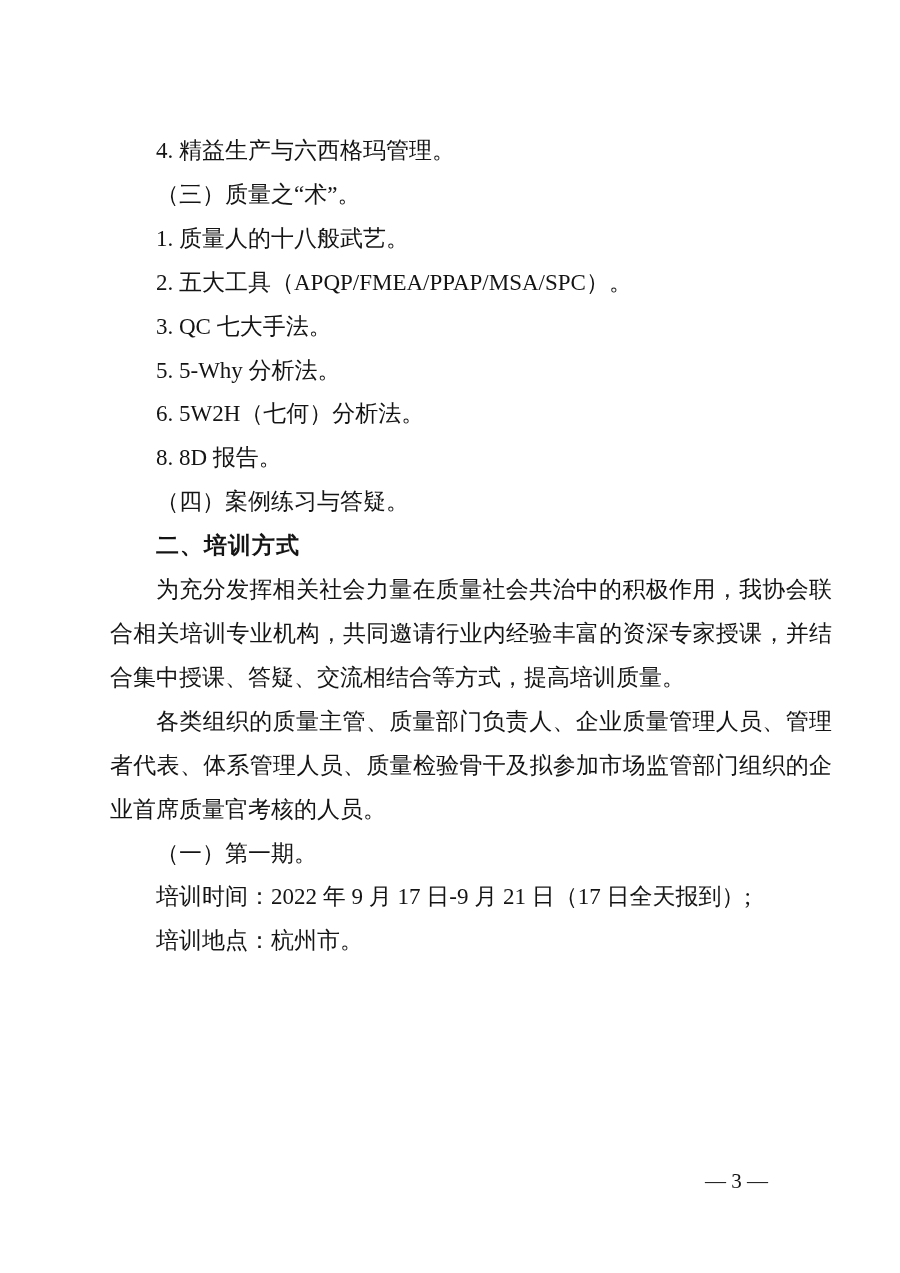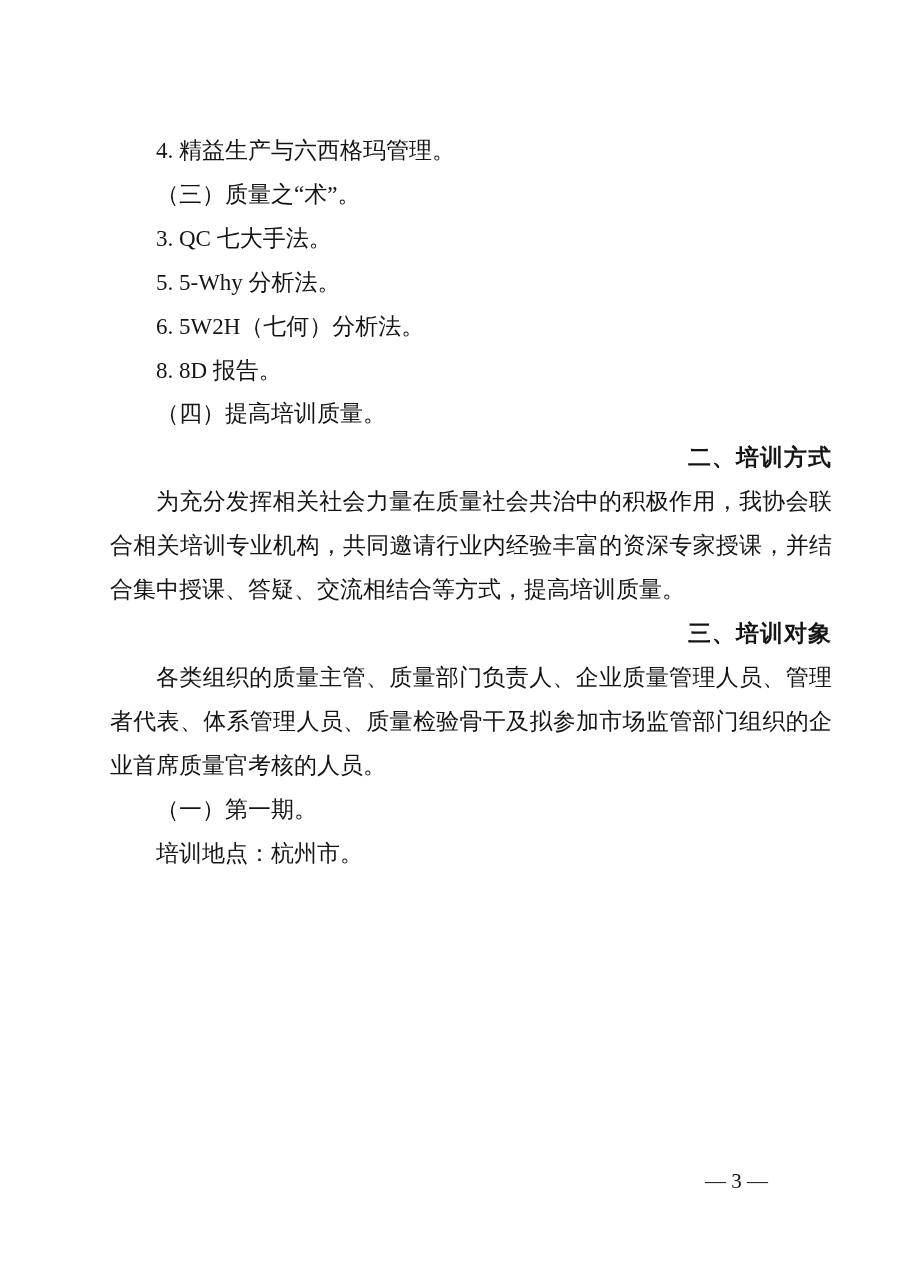--- a/index.html
+++ b/index.html
@@ -38,21 +38,20 @@
   
   p.kai {
     font-family: "Liberation Serif", serif;
     font-weight: normal;
   }
   
   p.hei {
     font-family: "Liberation Sans", sans-serif;
     font-weight: bold;
     letter-spacing: 1px;
-    text-align: right;
   }
   
   p.para {
     text-align: justify;
     text-justify: inter-ideograph;
   }
   .footer {
     position: absolute;
     top: 1166px;
     left: 0;
@@ -66,26 +65,28 @@
     color: #141414;
   }
 </style>
 </head>
 <body>
 
 <div class="page">
   <div class="content">
     <p class="item">4. 精益生产与六西格玛管理。</p>
     <p class="kai">（三）质量之“术”。</p>
+    <p class="item">1. 质量人的十八般武艺。</p>
+    <p class="item">2. 五大工具（APQP/FMEA/PPAP/MSA/SPC）。</p>
     <p class="item">3. QC 七大手法。</p>
     <p class="item">5. 5-Why 分析法。</p>
     <p class="item">6. 5W2H（七何）分析法。</p>
     <p class="item">8. 8D 报告。</p>
-    <p class="kai">（四）提高培训质量。</p>
+    <p class="kai">（四）案例练习与答疑。</p>
     <p class="hei">二、培训方式</p>
     <p class="para">为充分发挥相关社会力量在质量社会共治中的积极作用，我协会联合相关培训专业机构，共同邀请行业内经验丰富的资深专家授课，并结合集中授课、答疑、交流相结合等方式，提高培训质量。</p>
-    <p class="hei">三、培训对象</p>
     <p class="para">各类组织的质量主管、质量部门负责人、企业质量管理人员、管理者代表、体系管理人员、质量检验骨干及拟参加市场监管部门组织的企业首席质量官考核的人员。</p>
     <p class="kai">（一）第一期。</p>
+    <p class="item">培训时间：2022 年 9 月 17 日-9 月 21 日（17 日全天报到）;</p>
     <p class="item">培训地点：杭州市。</p>
   </div>
   <div class="footer">— 3 —</div>
 </div>
 
 </body></html>

